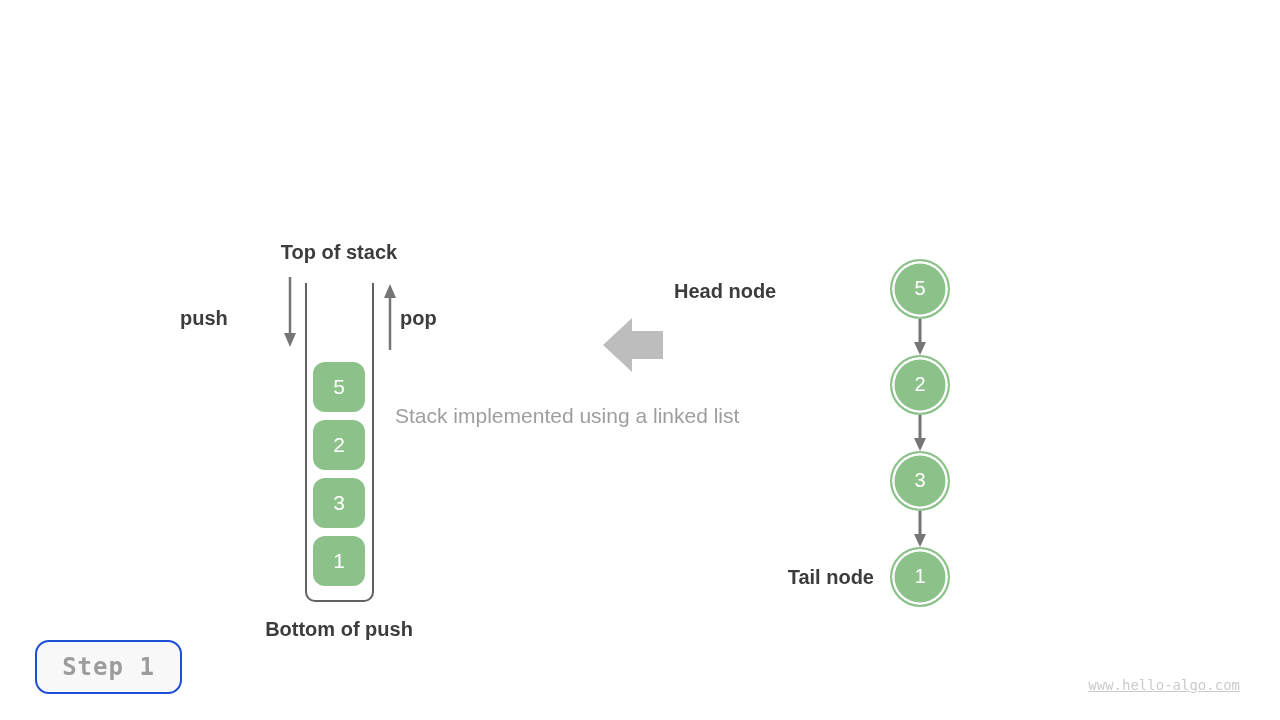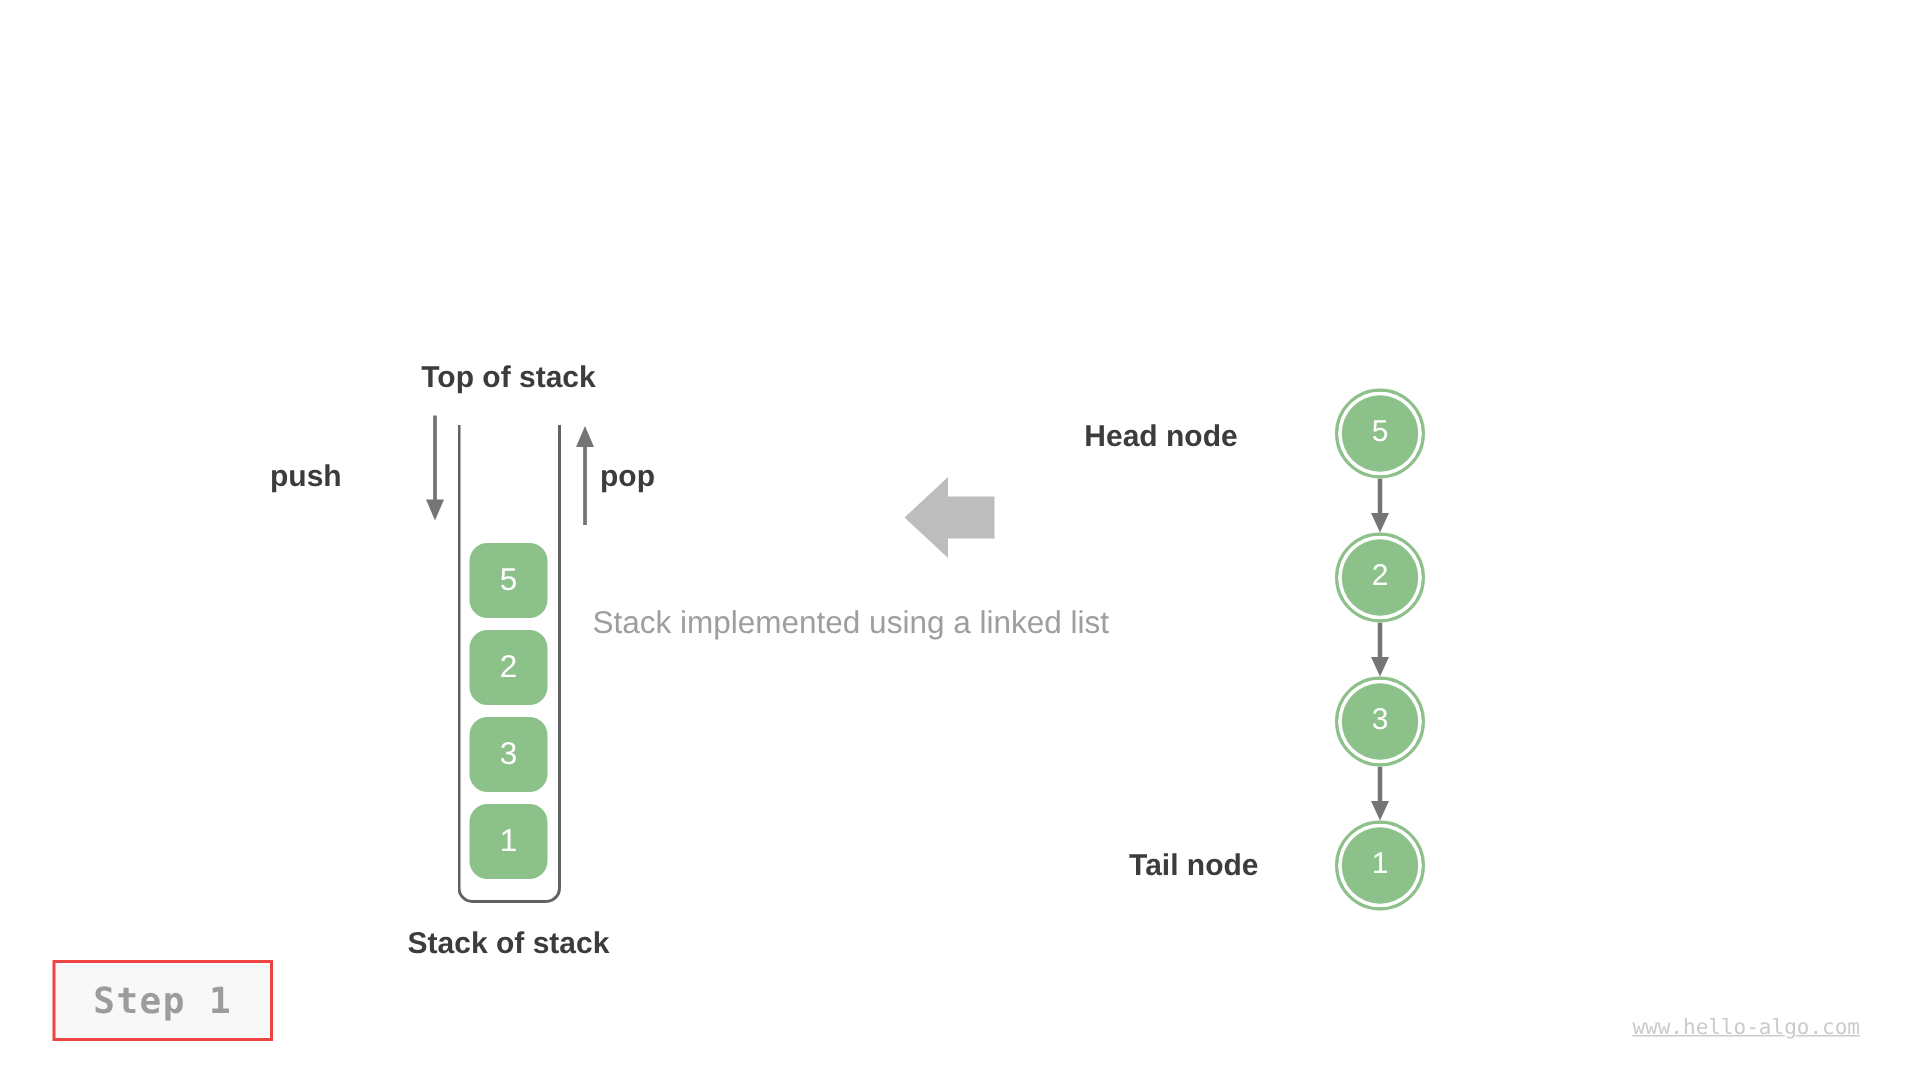--- a/index.html
+++ b/index.html
@@ -57,22 +57,22 @@
   .block-arrow-svg { position: absolute; left: 600px; top: 315px; }
   .caption {
     position: absolute;
     left: 395px; top: 404px; width: 500px;
     text-align: left;
     font-size: 21px;
     color: #9e9e9e;
   }
 
   
-  .head-node-label { left: 674px; top: 279px; width: 200px; text-align: center; }
-  .tail-node-label { left: 639px; top: 565px; width: 200px; text-align: right; }
+  .head-node-label { left: 674px; top: 279px; width: 200px; text-align: left; }
+  .tail-node-label { left: 674px; top: 565px; width: 200px; text-align: right; }
 
   .ll-node {
     position: absolute;
     left: 890px;
     width: 60px; height: 60px;
     border-radius: 50%;
     background: #8cc18a;
     border: 2.5px solid #8cc18a;
     box-shadow: inset 0 0 0 2.5px #ffffff;
     color: #ffffff;
@@ -89,22 +89,22 @@
   .la0 { top: 319px; }
   .la1 { top: 415px; }
   .la2 { top: 511px; }
 
   
   .step-badge {
     position: absolute;
     left: 35px; top: 640px;
     width: 147px; height: 54px;
     background: #f8f8f8;
-    border: 2px solid #ef4444;
-    border-radius: 0;
+    border: 2px solid #1d4ed8;
+    border-radius: 14px;
     display: flex;
     align-items: center;
     justify-content: center;
   }
   .step-badge span {
     font-family: "DejaVu Sans Mono", monospace;
     font-size: 24px;
     font-weight: bold;
     color: #9c9c9c;
     letter-spacing: 1px;
@@ -139,21 +139,21 @@
   </svg>
   <div class="bold-label pop-label">pop</div>
 
   <div class="stack-container"></div>
 
   <div class="stack-item si0">5</div>
   <div class="stack-item si1">2</div>
   <div class="stack-item si2">3</div>
   <div class="stack-item si3">1</div>
 
-  <div class="bold-label bottom-of-stack">Stack of stack</div>
+  <div class="bold-label bottom-of-stack">Bottom of push</div>
 
   <svg class="block-arrow-svg" width="66" height="62" viewBox="0 0 66 62">
     <polygon points="3,30 32,3 32,16 63,16 63,44 32,44 32,57" fill="#bdbdbd"></polygon>
   </svg>
   <div class="caption">Stack implemented using a linked list</div>
 
   <div class="bold-label head-node-label">Head node</div>
   <div class="bold-label tail-node-label">Tail node</div>
 
   <div class="ll-node n0">5</div>

